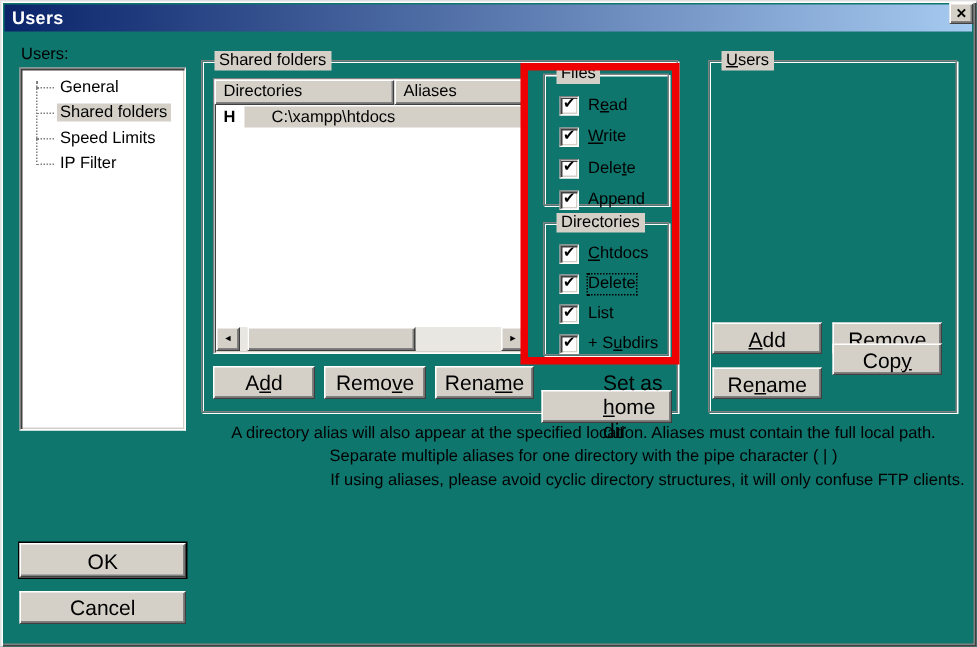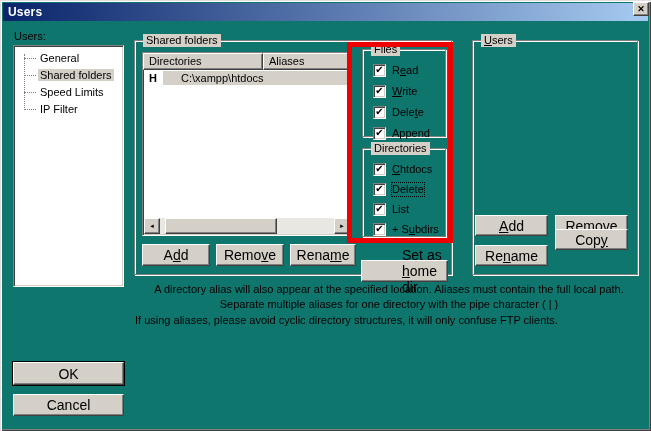--- a/index.html
+++ b/index.html
@@ -226,20 +226,20 @@
     <span><span></span><span class="mn">R</span><span>emove</span></span>
   </div>
   <div class="btn raised" style="left:475px; top:245px; width:73px; height:21px;">
     <span><span>Re</span><span class="mn">n</span><span>ame</span></span>
   </div>
   <div class="btn raised" style="left:555px; top:229px; width:73px; height:21px;">
     <span><span>Cop</span><span class="mn">y</span><span></span></span>
   </div>
 
   <p class="desc" style="top:282px;text-align:center;">A directory alias will also appear at the specified location. Aliases must contain the full local path. Separate multiple aliases for one directory with the pipe character ( | )</p>
-  <p class="desc" style="top:313px;">If using aliases, please avoid cyclic directory structures, it will only confuse FTP clients.</p>
+  <p class="desc" style="top:313px;text-align:right;">If using aliases, please avoid cyclic directory structures, it will only confuse FTP clients.</p>
 
   <div class="btn raised default" style="left:13px; top:362px; width:111px; height:23px;">OK</div>
   <div class="btn raised" style="left:13px; top:394px; width:111px; height:22px;">Cancel</div>
 
   <div class="annotation"></div>
 
 </div>
 
 </body></html>

